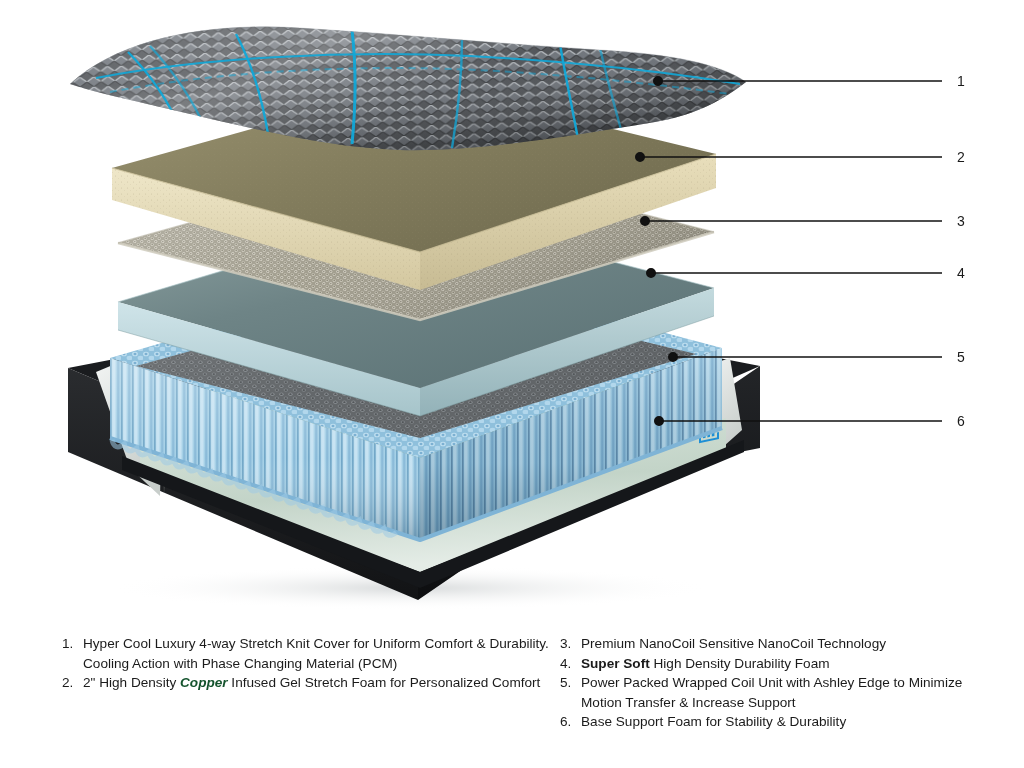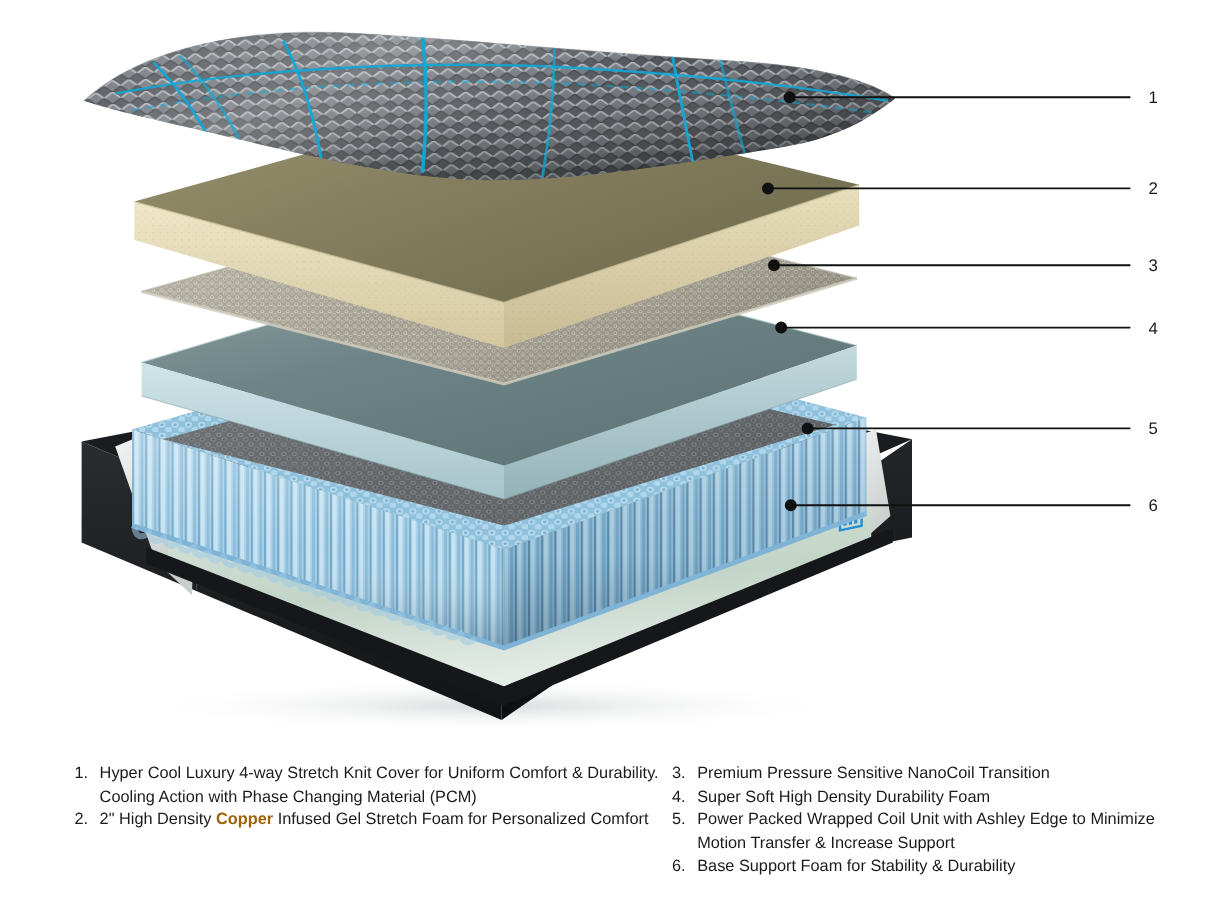--- a/index.html
+++ b/index.html
@@ -52,22 +52,22 @@
     color: #1b1b1b;
     margin-bottom: 0px;
   }
   .legend-num {
     flex: 0 0 auto;
     width: 21px;
     text-align: left;
     color: #1b1b1b;
   }
   .legend-text { flex: 1 1 auto; }
-  .hl-copper { color: #a16207; font-weight: bold; }
-  .hl-bold { font-weight: normal; }
+  .hl-copper { color: #14532d; font-weight: bold; font-style: italic; }
+  .hl-bold { font-weight: bold; }
 </style>
 </head>
 <body>
 
 <div id="page">
 
   <div id="diagram">
     <svg viewBox="0 0 1024 620" xmlns="http://www.w3.org/2000/svg">
       <defs>
 
@@ -361,21 +361,21 @@
           <span class="legend-text"><span>Hyper Cool Luxury 4-way Stretch Knit Cover for Uniform Comfort &amp; Durability. Cooling Action with Phase Changing Material (PCM)</span></span>
         </div>
         <div class="legend-item">
           <span class="legend-num">2.</span>
           <span class="legend-text"><span>2" High Density </span><span class="hl-copper">Copper</span><span> Infused Gel Stretch Foam for Personalized Comfort</span></span>
         </div>
       </div>
     <div class="legend-col" id="legend-col-right">
         <div class="legend-item">
           <span class="legend-num">3.</span>
-          <span class="legend-text"><span>Premium Pressure Sensitive NanoCoil Transition</span></span>
+          <span class="legend-text"><span>Premium NanoCoil Sensitive NanoCoil Technology</span></span>
         </div>
         <div class="legend-item">
           <span class="legend-num">4.</span>
           <span class="legend-text"><span class="hl-bold">Super Soft</span><span> High Density Durability Foam</span></span>
         </div>
         <div class="legend-item">
           <span class="legend-num">5.</span>
           <span class="legend-text"><span>Power Packed Wrapped Coil Unit with Ashley Edge to Minimize Motion Transfer &amp; Increase Support</span></span>
         </div>
         <div class="legend-item">

